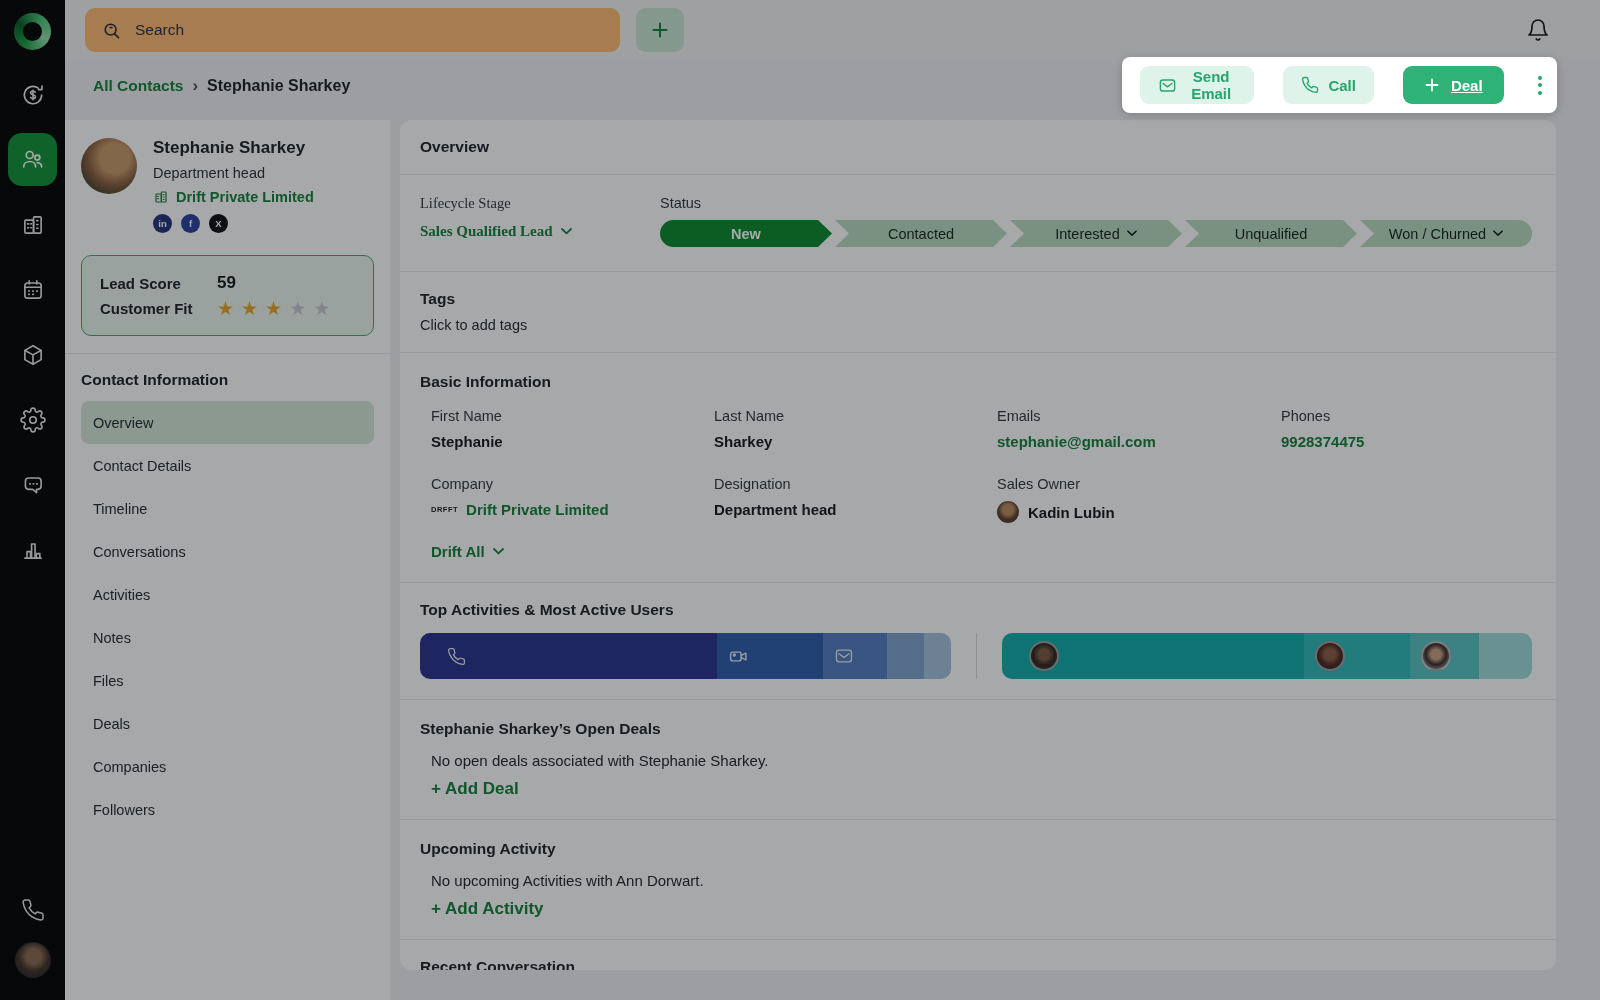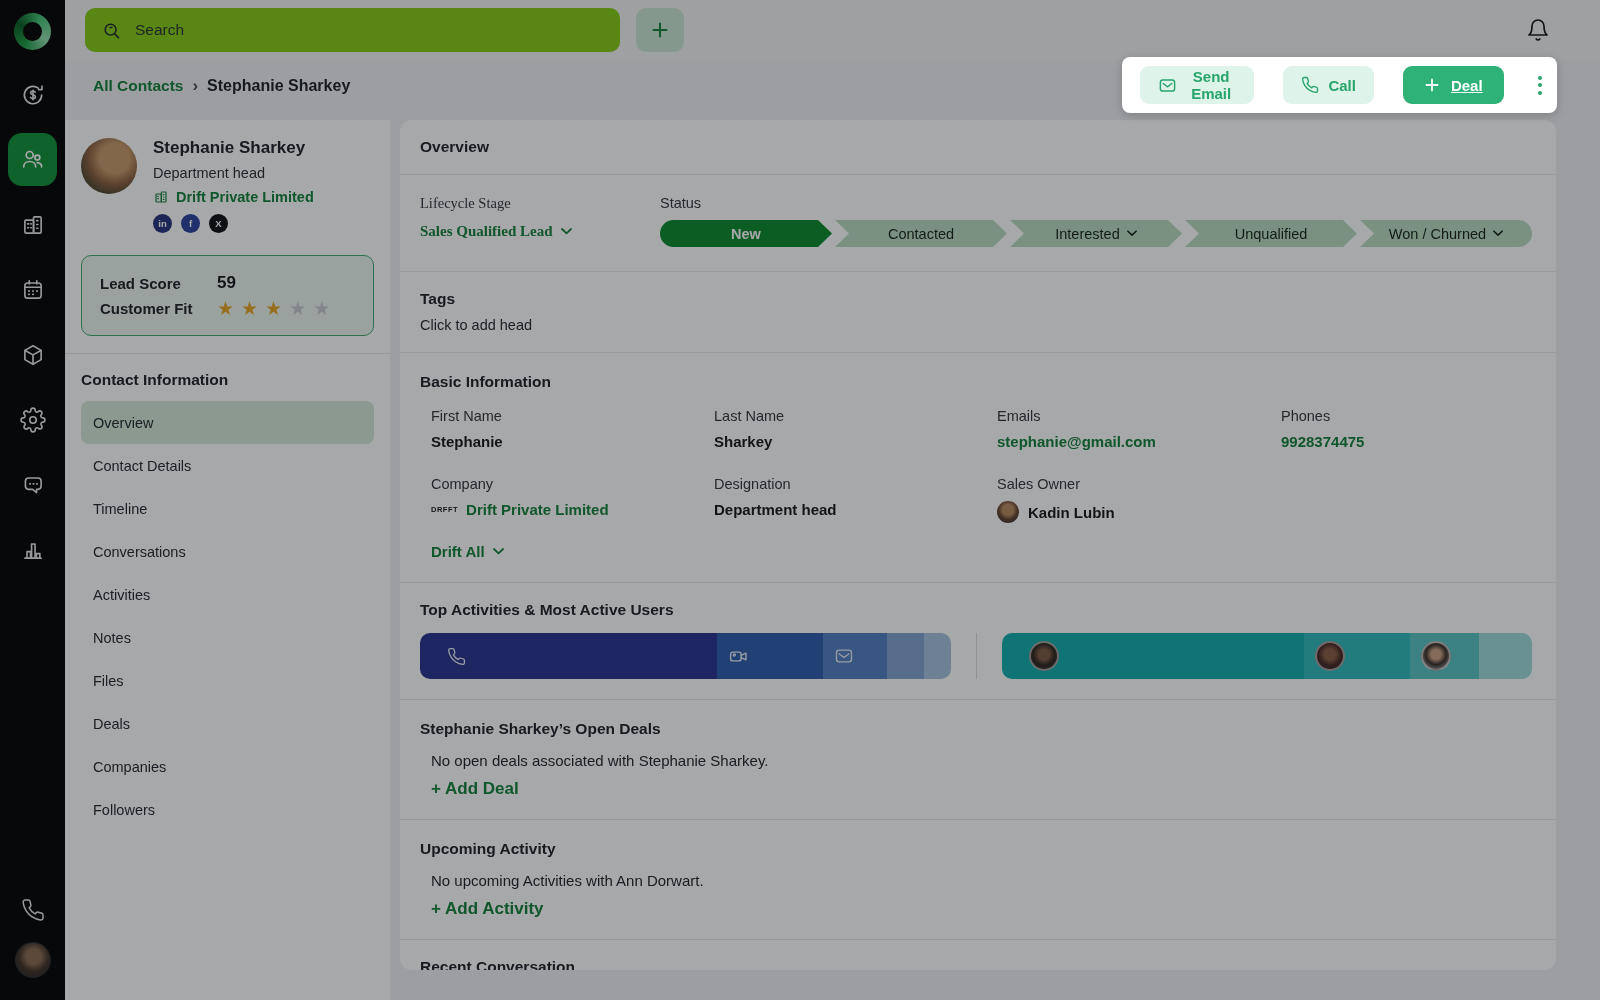--- a/index.html
+++ b/index.html
@@ -27,21 +27,21 @@
   .sb-tile.active { background: #13923a; }
   .sb-bottom { margin-top: auto; display: flex; flex-direction: column; align-items: center; gap: 20px; padding-bottom: 22px; }
   .sb-avatar { width: 36px; height: 36px; border-radius: 50%;
     background: radial-gradient(circle at 52% 40%, #8a6b52 0 27%, #403228 55%, #20242c 100%);
     border: 1px solid #2a2e34; }
 
   
   .topbar { position: absolute; left: 65px; top: 0; right: 0; height: 60px; background: #f1f2f4; }
   .search {
     position: absolute; left: 20px; top: 8px; width: 535px; height: 44px;
-    background: #84cc16; border-radius: 10px; display: flex; align-items: center; padding: 0 16px; gap: 13px;
+    background: #fdba74; border-radius: 10px; display: flex; align-items: center; padding: 0 16px; gap: 13px;
   }
   .search input { border: none; outline: none; background: transparent; font: 500 15.5px "Liberation Sans", sans-serif; color: #2d3238; width: 100%; }
   .search input::placeholder { color: #2d3238; opacity: 1; }
   .add-btn { position: absolute; left: 571px; top: 8px; width: 48px; height: 44px; border: none;
     background: #c9e6d5; border-radius: 10px; display: flex; align-items: center; justify-content: center; cursor: pointer; }
   .bell { position: absolute; right: 50px; top: 18px; cursor: pointer; }
 
   
   .crumbs { position: absolute; left: 93px; top: 60px; height: 52px; display: flex; align-items: center; gap: 9px; }
   .crumb-link { color: #15803d; font-size: 15.5px; font-weight: 700; cursor: pointer; }
@@ -365,21 +365,21 @@
                 <path d="M1 1l4.5 4.3L10 1"></path>
               </svg>
           </span>
         </div>
       </div>
     </div>
   </div>
 
   <div class="sec sec-tags">
     <div class="sec-h">Tags</div>
-    <div class="tags-add">Click to add head</div>
+    <div class="tags-add">Click to add tags</div>
   </div>
 
   <div class="sec sec-basic">
     <div class="sec-h">Basic Information</div>
     <div class="bi-grid">
       <div>
         <div class="field-label">First Name</div>
         <div class="bi-value">Stephanie</div>
       </div>
       <div>

